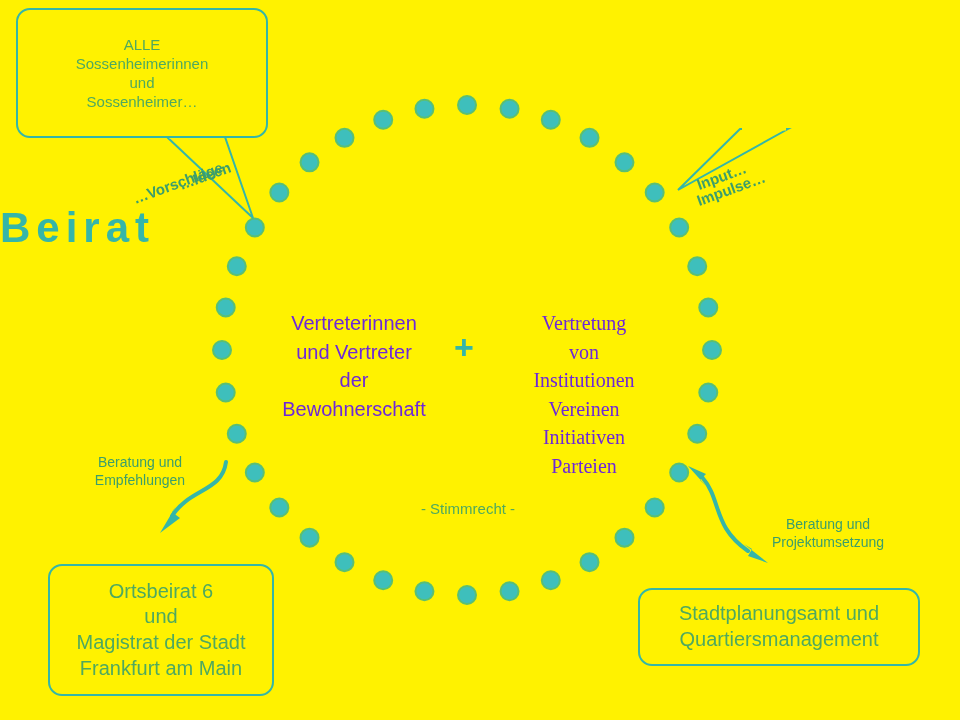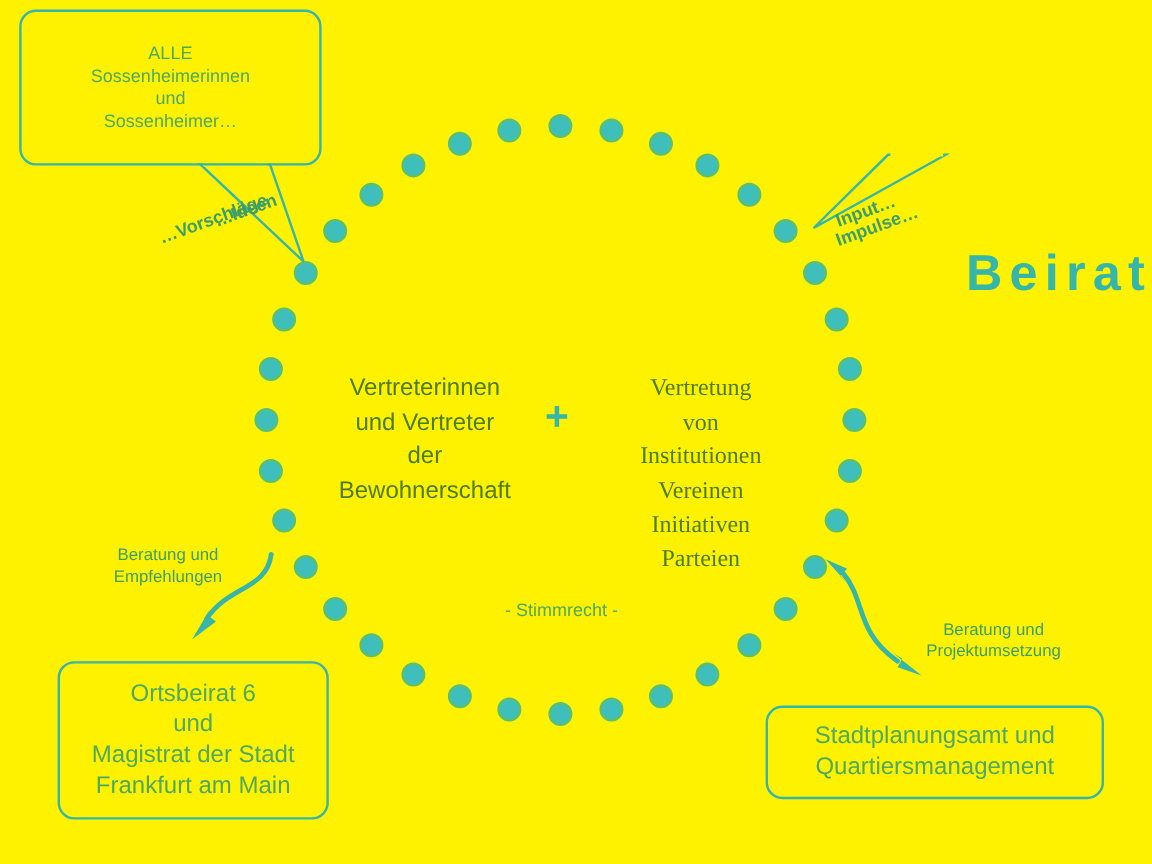--- a/index.html
+++ b/index.html
@@ -21,30 +21,30 @@
     background:transparent;
     color:#4FA95F;
     text-align:center;
     line-height:1.28;
     display:flex;align-items:center;justify-content:center;
     padding:6px 10px;
   }
   .bubble span{display:block;width:100%;}
   #bubble-alle{left:16px;top:8px;width:252px;height:130px;font-size:15px;}
   #bubble-workshops{left:706px;top:16px;width:242px;height:113px;font-size:21px;}
-  #box-ortsbeirat{left:48px;top:551px;width:226px;height:132px;font-size:20px;}
+  #box-ortsbeirat{left:48px;top:564px;width:226px;height:132px;font-size:20px;}
   #box-stadtplanung{left:638px;top:588px;width:282px;height:78px;font-size:20px;}
 
   
   .centerTitle{
-    position:absolute;left:0;top:204px;width:960px;text-align:right;
+    position:absolute;left:0;top:204px;width:960px;text-align:left;
     color:#35B6A8;font-size:42px;font-weight:bold;letter-spacing:6px;
   }
   .col{
-    position:absolute;text-align:center;color:#4d7c0f;
+    position:absolute;text-align:center;color:#6d28d9;
     font-size:20px;line-height:1.43;
   }
   #col-left{left:256px;top:309px;width:196px;}
   #col-right{left:486px;top:309px;width:196px;font-family:Liberation Serif, serif;}
   .plus{
     position:absolute;left:440px;top:330px;width:48px;text-align:center;
     color:#35B6A8;font-size:34px;font-weight:bold;line-height:1;
   }
   .stimmrecht{
     position:absolute;left:348px;top:500px;width:240px;text-align:center;

